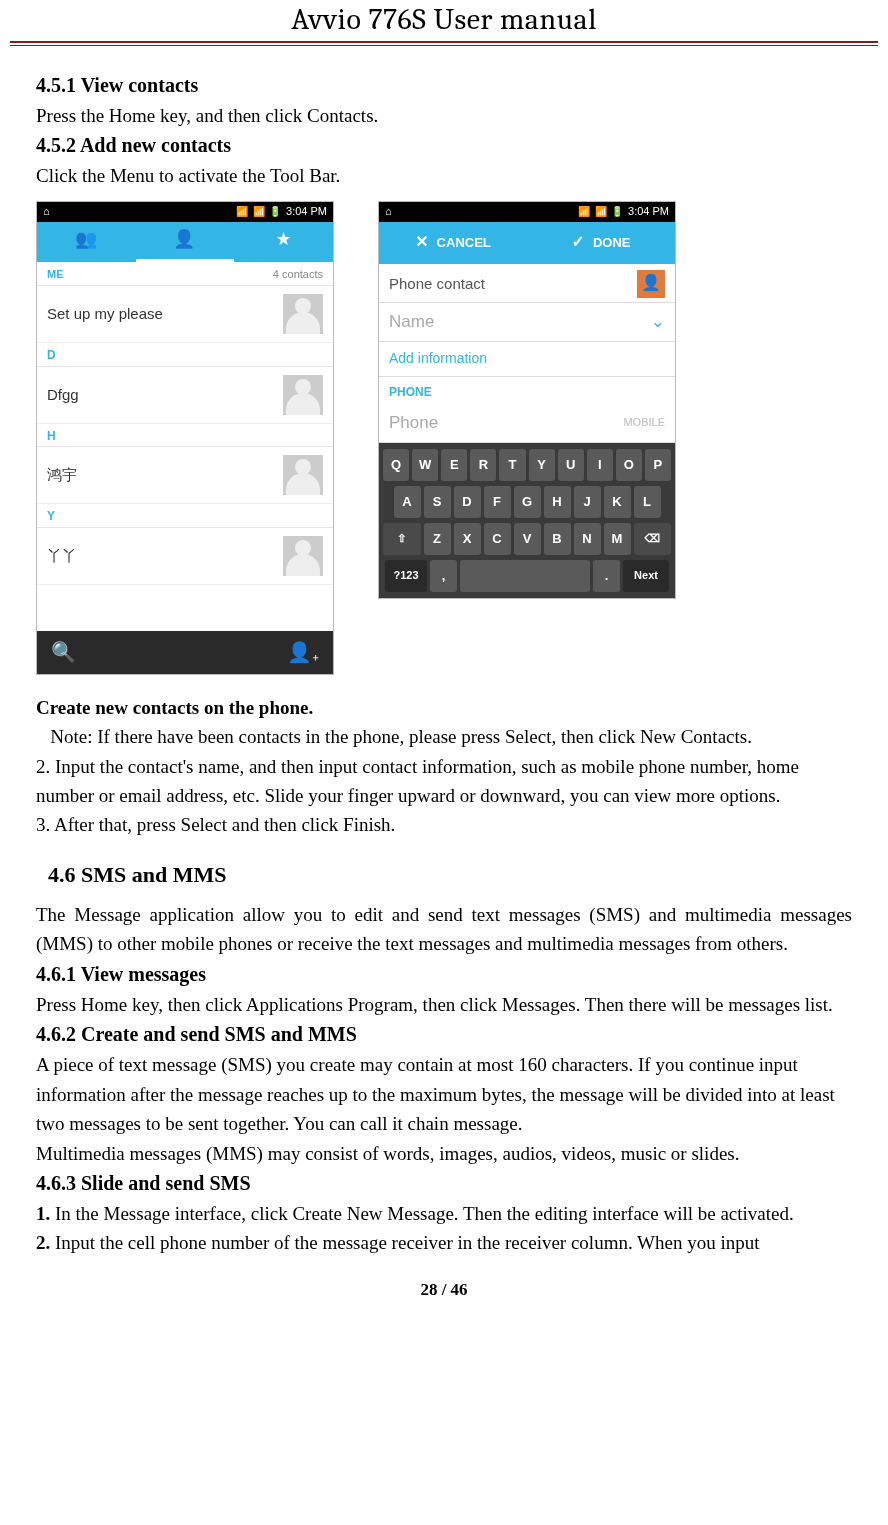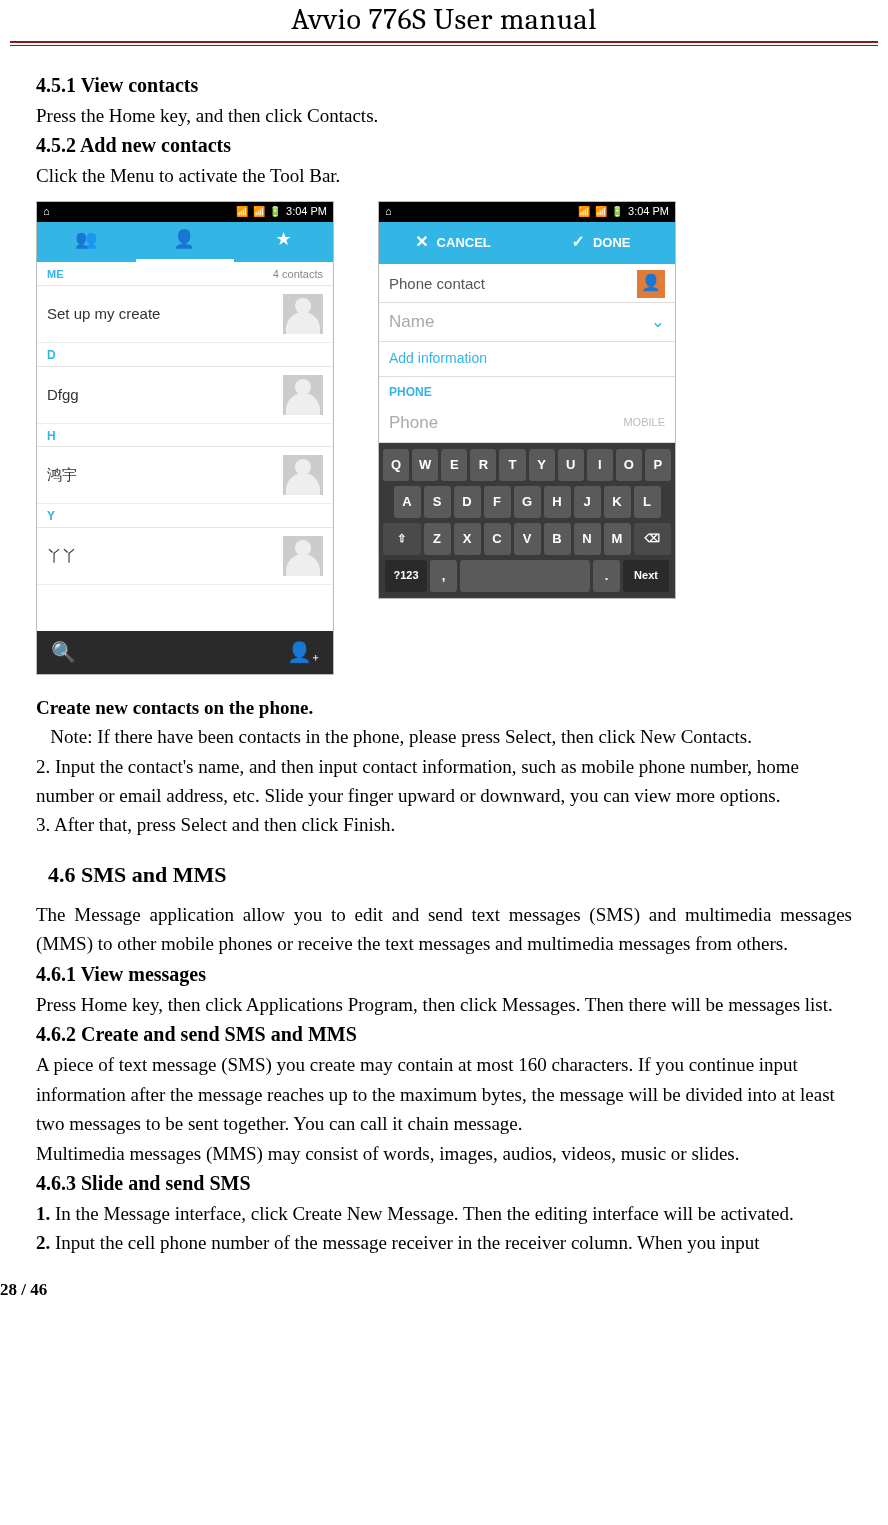--- a/index.html
+++ b/index.html
@@ -199,20 +199,21 @@
     justify-content: center;
     font-size: 13px;
     font-weight: bold;
     border-radius: 3px;
   }
   .key.wide { max-width: 42px; background:#4a4a4a; font-size:11px; }
   .key.dark { background:#2a2a2a; }
   .key.space { max-width: 130px; }
   .key.next { max-width: 46px; background:#2a2a2a; font-size:11px; }
   .footer {
+    text-align: center;
     font-size: 17px;
     font-weight: bold;
     margin: 22px 0 8px;
   }
 </style>
 </head>
 <body>
 
 <div class="header-title">Avvio 776S    User manual</div>
 <div class="red-rules">
@@ -242,21 +243,21 @@
       <div class="tabs">
         <div class="tab">👥</div>
         <div class="tab active">👤</div>
         <div class="tab">★</div>
       </div>
       <div class="me-row">
         <span class="me-lbl">ME</span>
         <span>4 contacts</span>
       </div>
       <div class="profile-row">
-        <span>Set up my create</span>
+        <span>Set up my please</span>
         <span class="avatar">
             <span class="sil"></span>
           </span>
       </div>
       <div class="letter-hdr">D</div>
       <div class="contact-row">
         <span>Dfgg</span>
         <span class="avatar">
             <span class="sil"></span>
           </span>

